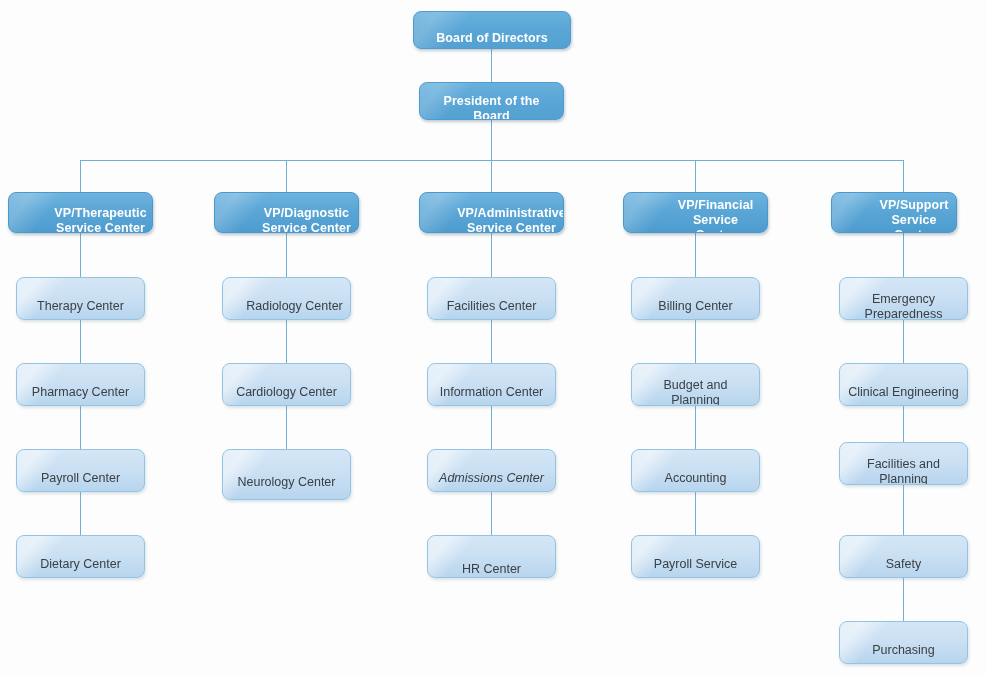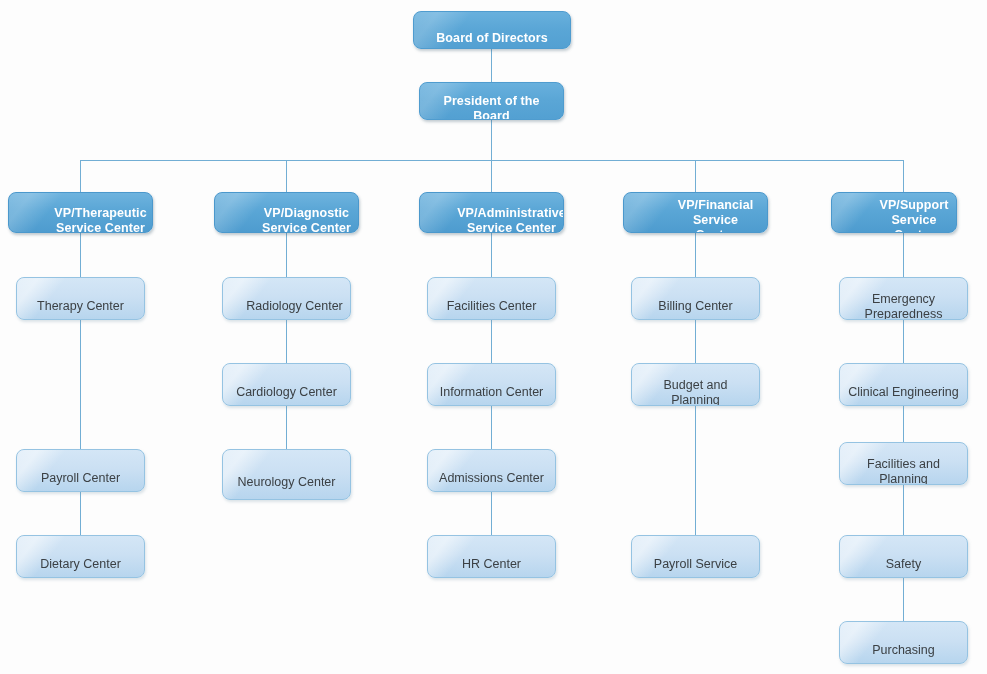--- a/index.html
+++ b/index.html
@@ -169,20 +169,24 @@
   <div class="node vp" style="left:831px; top:192px; width:126px; height:41px;">
     <span class="sheen"></span>
     <span class="label">VP/Support Service
 Center</span>
   </div>
 
   <div class="node leaf" style="left:16px; top:277px; width:129px; height:43px;">
     <span class="sheen"></span>
     <span class="label">Therapy Center</span>
   </div>
+  <div class="node leaf" style="left:16px; top:363px; width:129px; height:43px;">
+    <span class="sheen"></span>
+    <span class="label">Pharmacy Center</span>
+  </div>
   <div class="node leaf" style="left:16px; top:449px; width:129px; height:43px;">
     <span class="sheen"></span>
     <span class="label">Payroll Center</span>
   </div>
   <div class="node leaf" style="left:16px; top:535px; width:129px; height:43px;">
     <span class="sheen"></span>
     <span class="label">Dietary Center</span>
   </div>
 
   <div class="node leaf" style="left:222px; top:277px; width:129px; height:43px;padding-left:16px;">
@@ -199,38 +203,42 @@
   </div>
 
   <div class="node leaf" style="left:427px; top:277px; width:129px; height:43px;">
     <span class="sheen"></span>
     <span class="label">Facilities Center</span>
   </div>
   <div class="node leaf" style="left:427px; top:363px; width:129px; height:43px;">
     <span class="sheen"></span>
     <span class="label">Information Center</span>
   </div>
-  <div class="node leaf" style="left:427px; top:449px; width:129px; height:43px;">
+  <div class="node leaf" style="left:427px; top:449px; width:129px; height:43px;font-style:italic;">
     <span class="sheen"></span>
     <span class="label">Admissions Center</span>
   </div>
-  <div class="node leaf" style="left:427px; top:535px; width:129px; height:43px;">
+  <div class="node leaf" style="left:427px; top:535px; width:129px; height:43px;align-items:flex-end;">
     <span class="sheen"></span>
     <span class="label">HR Center</span>
   </div>
 
   <div class="node leaf" style="left:631px; top:277px; width:129px; height:43px;">
     <span class="sheen"></span>
     <span class="label">Billing Center</span>
   </div>
   <div class="node leaf" style="left:631px; top:363px; width:129px; height:43px;">
     <span class="sheen"></span>
     <span class="label">Budget and
 Planning</span>
   </div>
+  <div class="node leaf" style="left:631px; top:449px; width:129px; height:43px;">
+    <span class="sheen"></span>
+    <span class="label">Accounting</span>
+  </div>
   <div class="node leaf" style="left:631px; top:535px; width:129px; height:43px;">
     <span class="sheen"></span>
     <span class="label">Payroll Service</span>
   </div>
 
   <div class="node leaf" style="left:839px; top:363px; width:129px; height:43px;">
     <span class="sheen"></span>
     <span class="label">Clinical Engineering</span>
   </div>
   <div class="node leaf" style="left:839px; top:277px; width:129px; height:43px;">

